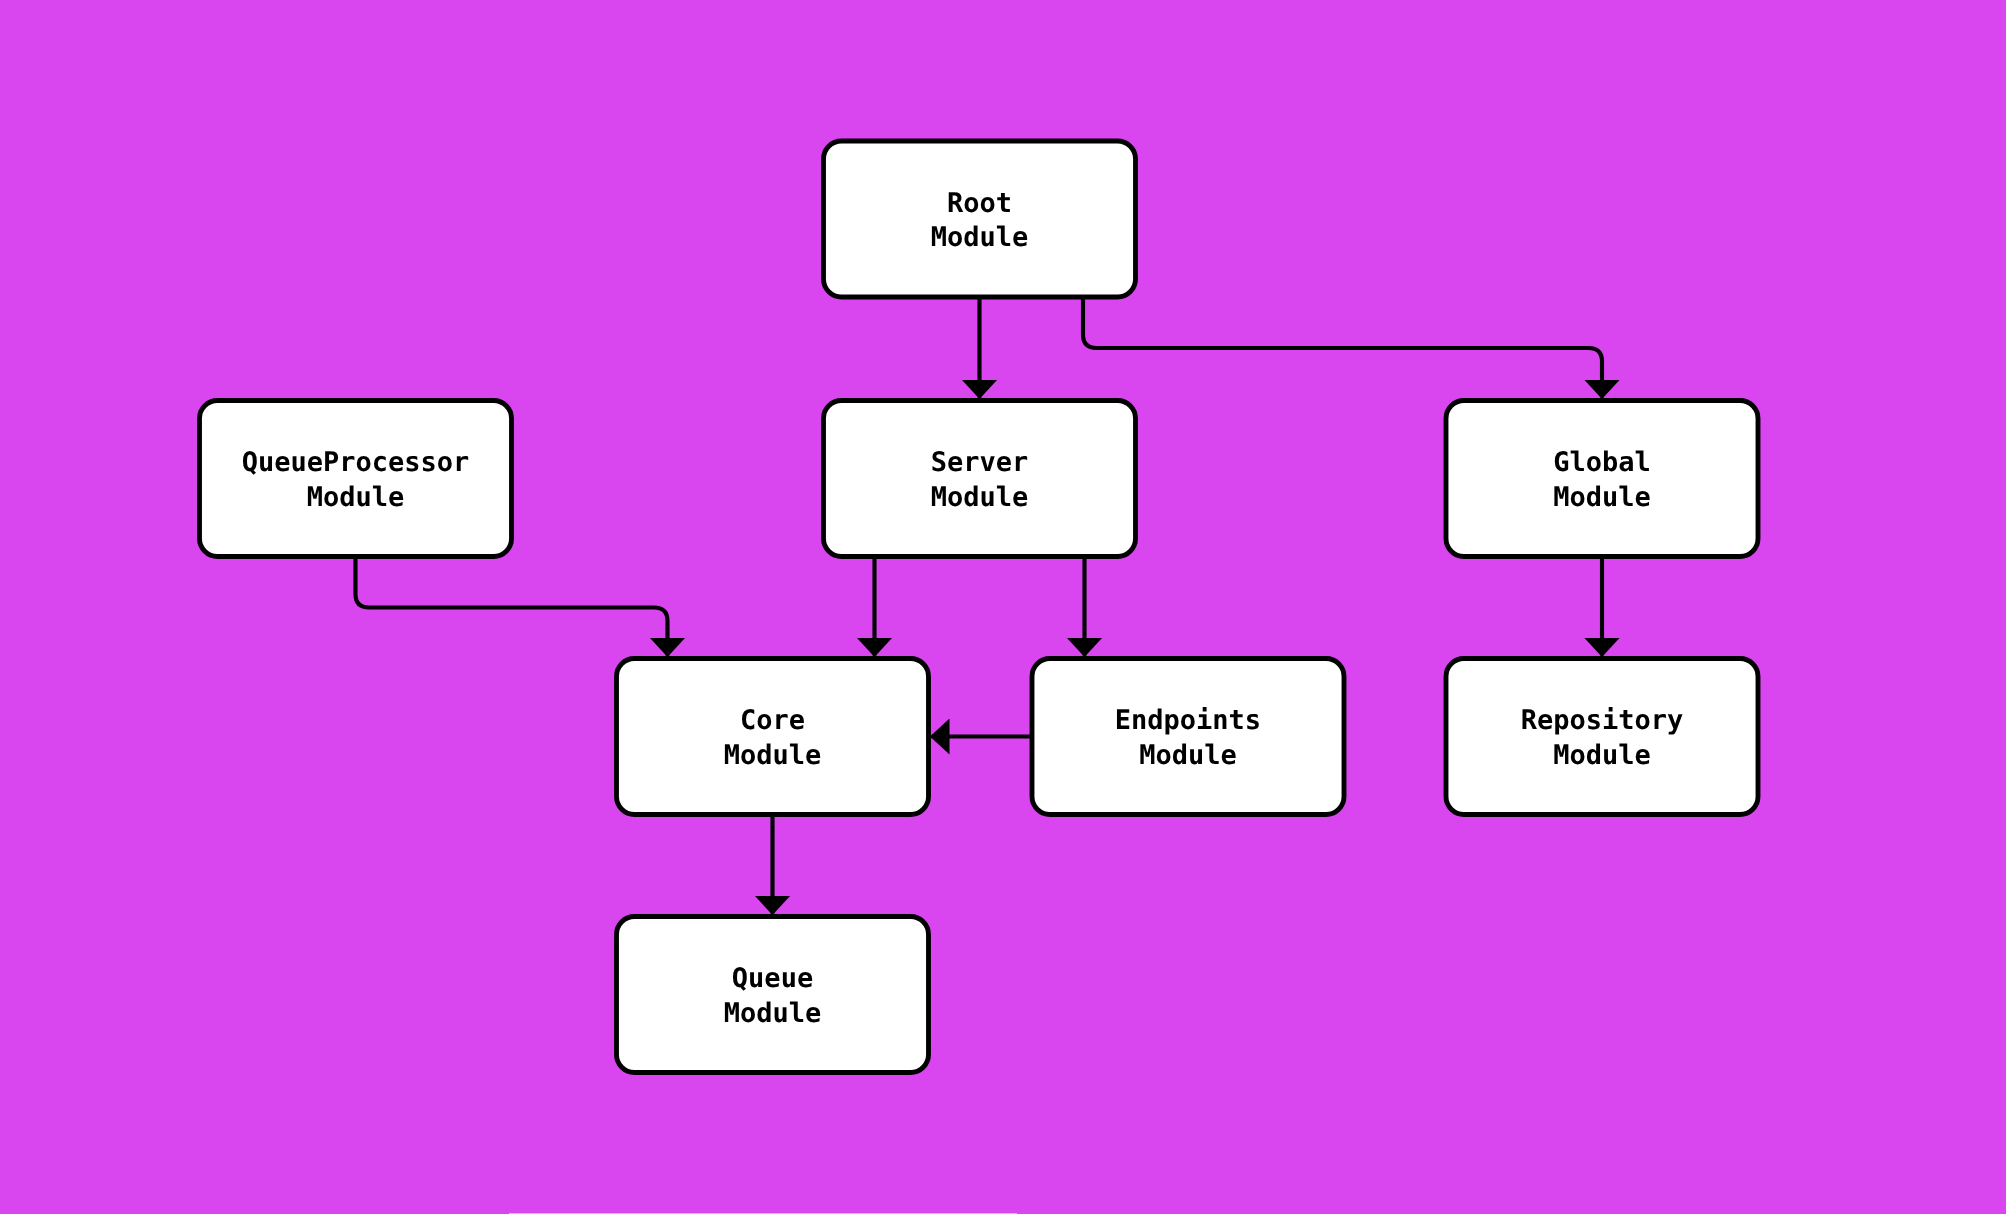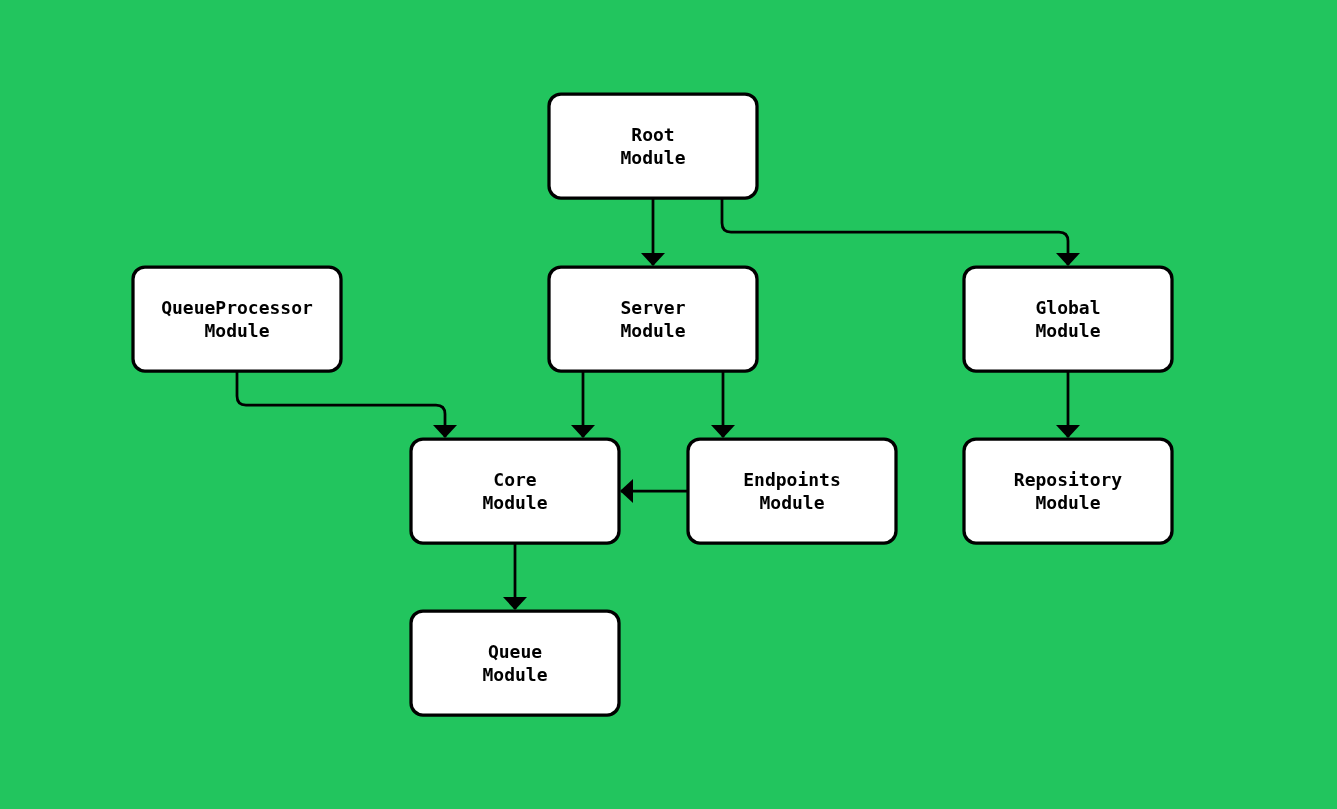--- a/index.html
+++ b/index.html
@@ -4,21 +4,21 @@
 <style>
   html, body {
     margin: 0;
     padding: 0;
     background: #ffffff;
   }
   .stage {
     position: relative;
     width: 1337px;
     height: 809px;
-    background: #22c55e;
+    background: #d946ef;
     overflow: hidden;
   }
   svg {
     display: block;
   }
   .node-box {
     fill: #ffffff;
     stroke: #000000;
     stroke-width: 3.25;
   }

